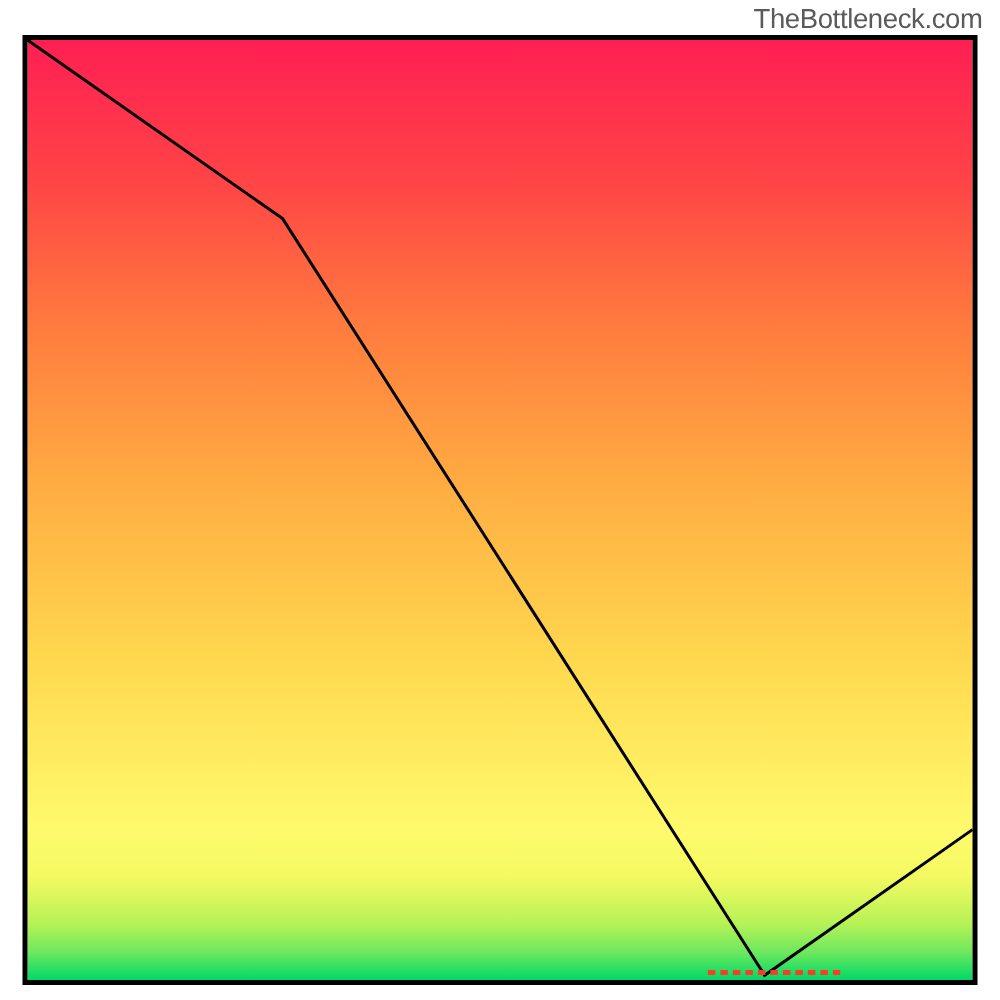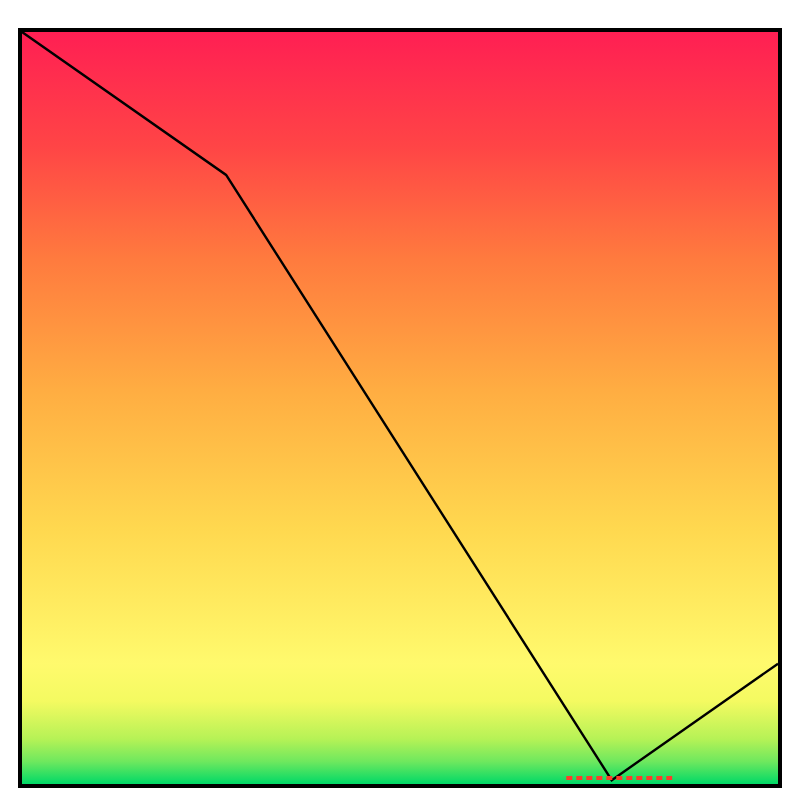--- a/index.html
+++ b/index.html
@@ -25,20 +25,21 @@
     letter-spacing: -0.3px;
   }
   svg {
     display: block;
   }
 </style>
 </head>
 <body>
 
 <div class="container">
+  <div class="watermark">TheBottleneck.com</div>
 
   <svg id="chart-svg" width="800" height="800">
     <defs>
       <linearGradient id="bg-grad" x1="0" y1="1" x2="0" y2="0">
 
       <stop offset="0.0%" stop-color="#00d967"></stop>
           <stop offset="3.0%" stop-color="#6fe85e"></stop>
           <stop offset="6.0%" stop-color="#b6f256"></stop>
           <stop offset="11.0%" stop-color="#f4fa61"></stop>
           <stop offset="16.0%" stop-color="#fffa6d"></stop>

